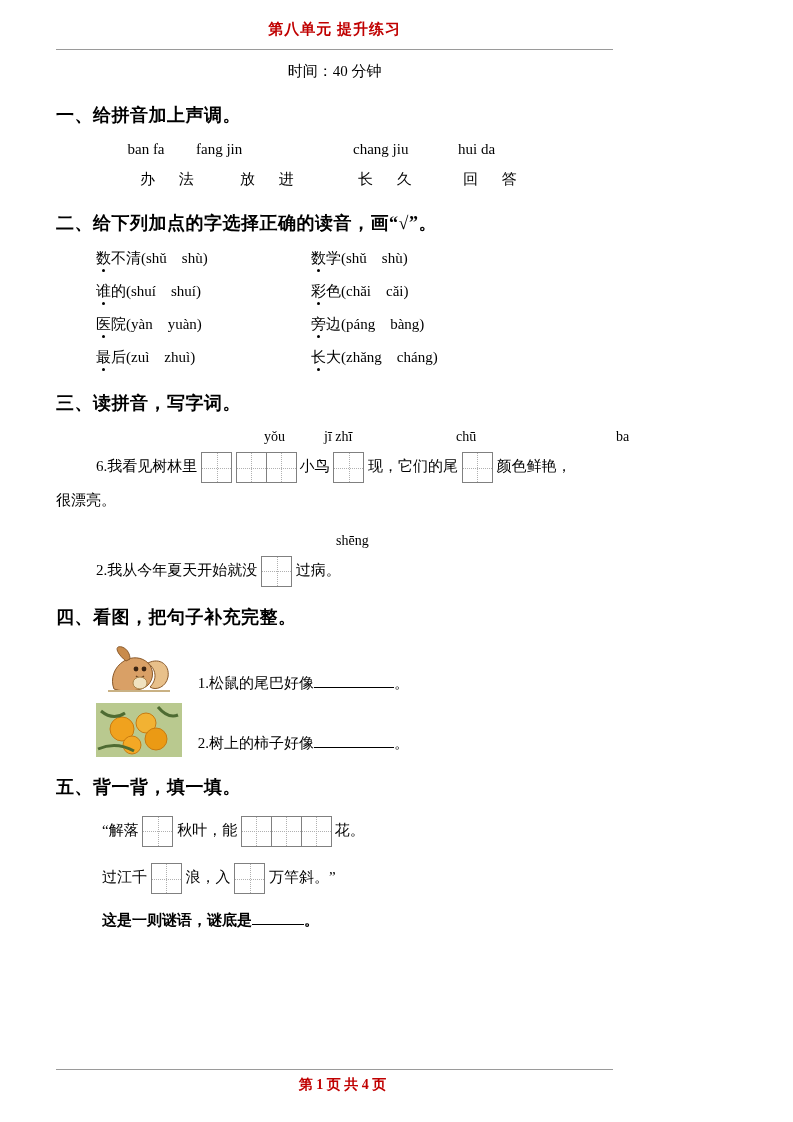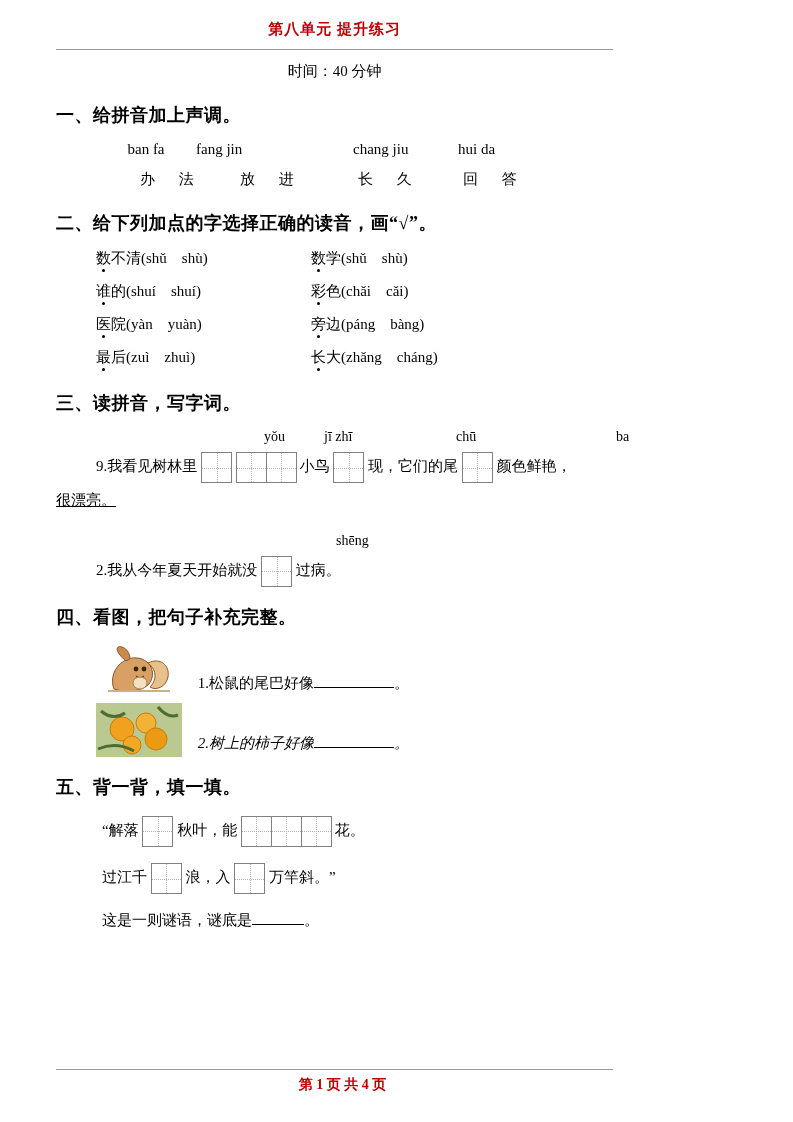--- a/index.html
+++ b/index.html
@@ -148,21 +148,20 @@
   }
   .line-text {
     font-size: 15px;
     padding-left: 40px;
     line-height: 34px;
     white-space: nowrap;
   }
   .line-text2 {
     font-size: 15px;
     line-height: 30px;
-    text-decoration: underline;
   }
 
   .img-squirrel, .img-persimmon {
     width: 86px;
     height: 54px;
     display: inline-block;
     vertical-align: middle;
     border: 0;
   }
   .fig-row {
@@ -256,21 +255,21 @@
     <div class="section-head">三、读拼音，写字词。</div>
 
     <div class="pin-guides" style="margin-top:8px;">
       <span style="left:208px;">yǒu</span>
       <span style="left:268px;">jī zhī</span>
       <span style="left:400px;">chū</span>
       <span style="left:560px;">ba</span>
     </div>
 
     <div class="line-text">
-      <span>9.我看见树林里</span>
+      <span>6.我看见树林里</span>
       <span class="box"></span>
       <span class="boxpair"><span class="box"></span><span class="box"></span></span>
       <span>小鸟</span>
       <span class="box"></span>
       <span>现，它们的尾</span>
       <span class="box"></span>
       <span>颜色鲜艳，</span>
     </div>
     <div class="line-text2">很漂亮。</div>
 
@@ -296,21 +295,21 @@
         <path d="M52 20 C64 14 74 22 72 34 C70 44 60 48 54 44 C60 38 62 28 52 20 Z" fill="#e8c08a" stroke="#8a5a2b" stroke-width="1"></path>
         <circle cx="40" cy="26" r="2.4" fill="#3b2412"></circle>
         <circle cx="48" cy="26" r="2.4" fill="#3b2412"></circle>
         <path d="M40 33 q4 4 8 0" stroke="#6b4422" fill="none" stroke-width="1.2"></path>
         <ellipse cx="44" cy="40" rx="7" ry="6" fill="#f0e2c0" stroke="#a98349" stroke-width="1"></ellipse>
         <path d="M12 48 h62" stroke="#c9b184" stroke-width="2"></path>
       </svg>
       <span class="fig-cap"><span>1.松鼠的尾巴好像</span><span class="blank-line"></span><span>。</span></span>
     </div>
 
-    <div class="fig-row" style="margin-top:6px;font-style:italic;">
+    <div class="fig-row" style="margin-top:6px;">
       <svg class="img-persimmon" viewBox="0 0 86 54">
         <rect x="0" y="0" width="86" height="54" fill="#cfd8b0"></rect>
         <path d="M0 0 h86 v54 h-86 z" fill="#b9c98f"></path>
         <circle cx="26" cy="26" r="12" fill="#f0a21e" stroke="#c87a10" stroke-width="1"></circle>
         <circle cx="50" cy="20" r="10" fill="#f2b233" stroke="#c87a10" stroke-width="1"></circle>
         <circle cx="60" cy="36" r="11" fill="#eb9a14" stroke="#c87a10" stroke-width="1"></circle>
         <circle cx="36" cy="42" r="9" fill="#f3a825" stroke="#c87a10" stroke-width="1"></circle>
         <path d="M5 8 q12 10 24 2" stroke="#4e6b32" stroke-width="3" fill="none"></path>
         <path d="M62 4 q10 12 20 8" stroke="#4e6b32" stroke-width="3" fill="none"></path>
         <path d="M2 46 q18 -8 36 2" stroke="#4e6b32" stroke-width="3" fill="none"></path>
@@ -331,21 +330,21 @@
     </div>
 
     <div class="riddle-row">
       <span>过江千</span>
       <span class="box"></span>
       <span>浪，入</span>
       <span class="box"></span>
       <span>万竿斜。”</span>
     </div>
 
-    <div class="riddle-row" style="line-height:28px;">
+    <div class="riddle-row" style="line-height:28px;font-weight:bold;">
       <span>这是一则谜语，谜底是</span><span class="blank-short"></span><span>。</span>
     </div>
   </div>
 
   <div class="footer-rule"></div>
   <div class="footer">
     <span class="pg">第</span>
     <span class="pg">1</span>
     <span class="pg">页 共</span>
     <span class="pg">4</span>

